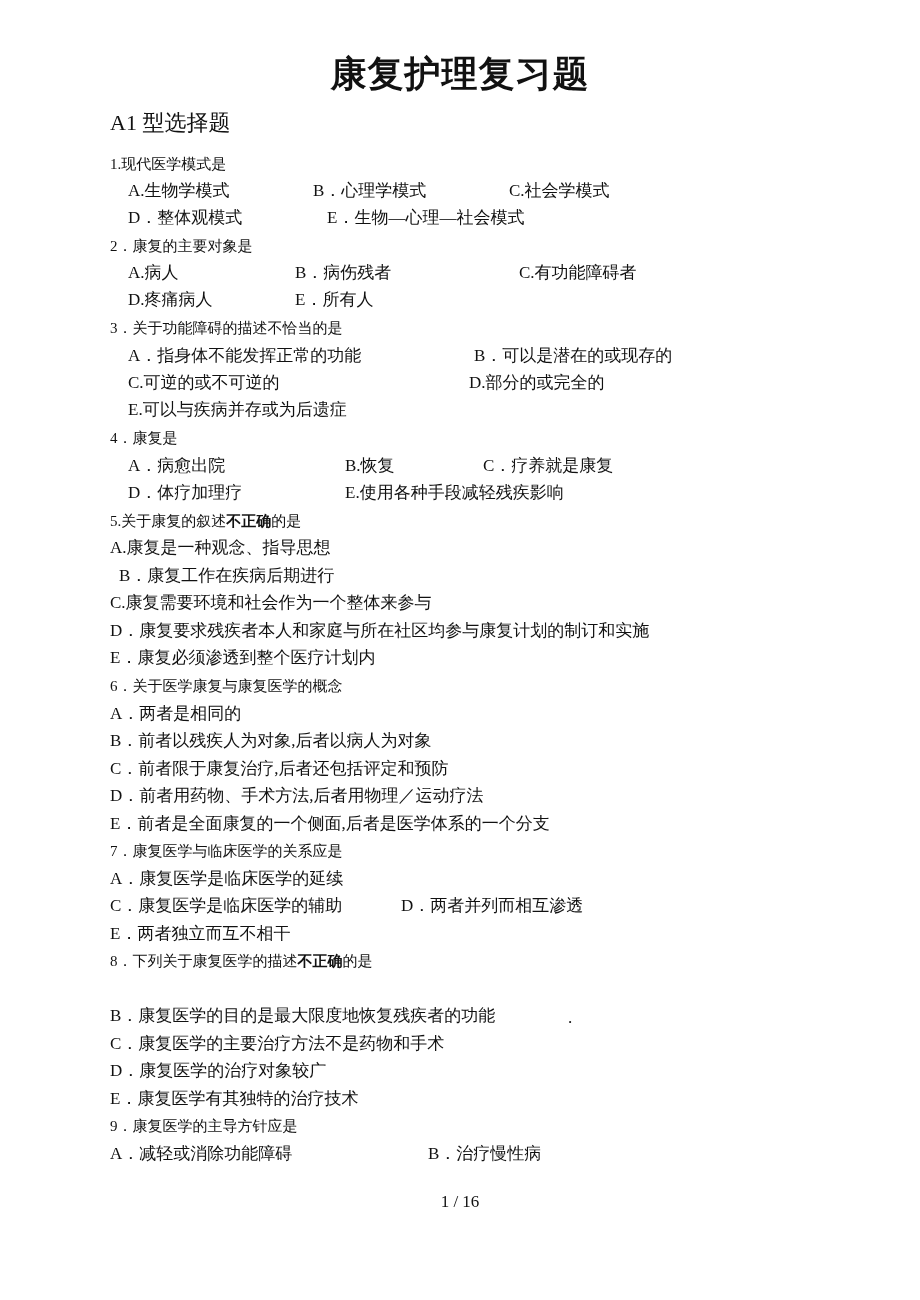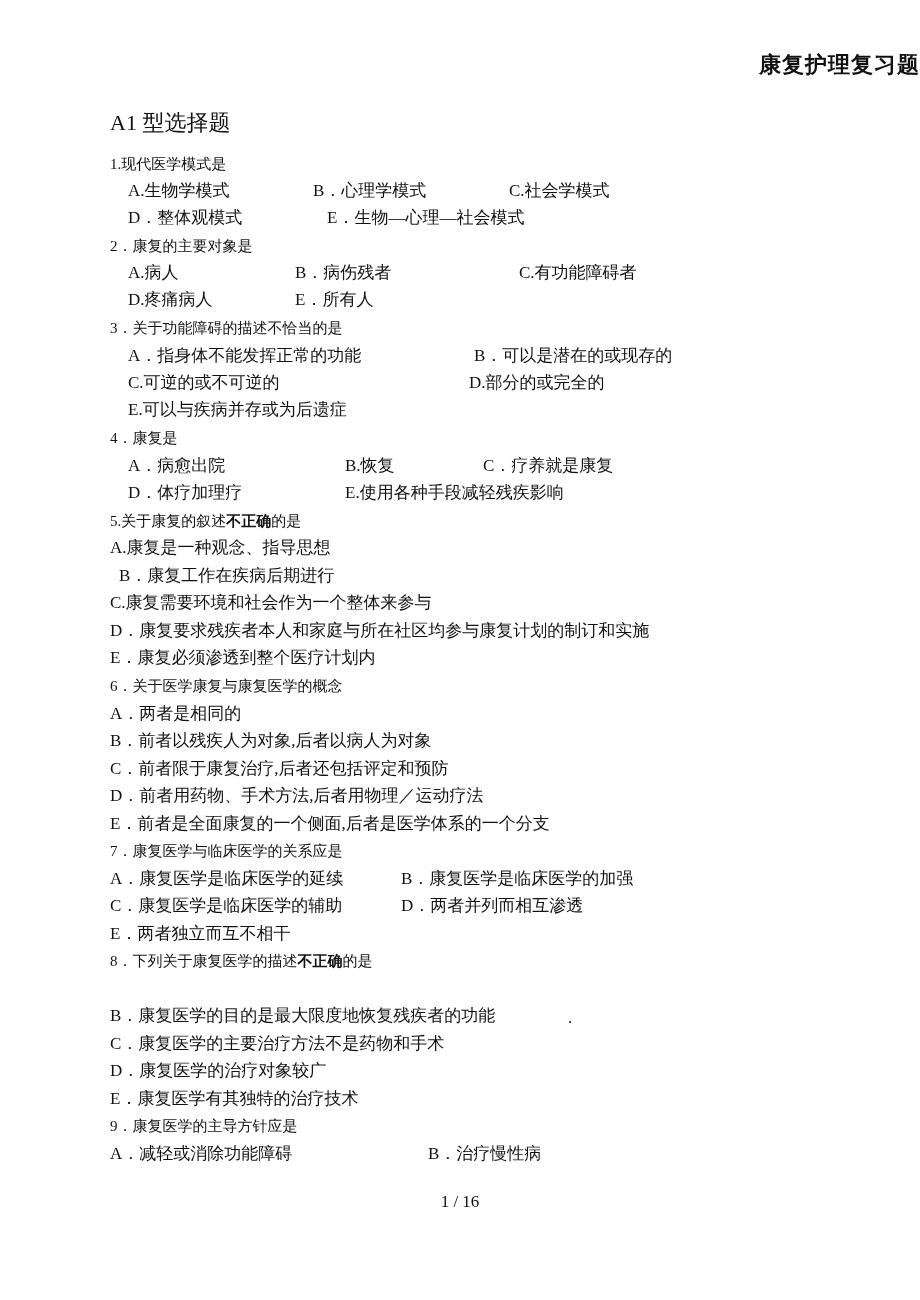--- a/index.html
+++ b/index.html
@@ -1,20 +1,20 @@
 <!DOCTYPE html>
 <html><head>
 <meta charset="utf-8">
 <style>
   html, body { margin:0; padding:0; background:#ffffff; }
   body { width:920px; height:1300px; position:relative; overflow:hidden;
          font-family: "Liberation Serif", "DejaVu Serif", serif; color:#111; }
   .page { position:absolute; left:0; top:0; width:920px; height:1300px; }
-  .title { position:absolute; left:0; width:920px; top:50px; text-align:right;
-           font-size:22px; font-weight:bold; letter-spacing:1px; }
+  .title { position:absolute; left:0; width:920px; top:50px; text-align:center;
+           font-size:36px; font-weight:bold; letter-spacing:1px; }
   .section { position:absolute; left:110px; top:108px; font-size:22px; font-weight:normal; }
   .line { position:absolute; font-size:15px; white-space:nowrap; line-height:22px; }
   .opt { position:absolute; font-size:17px; white-space:nowrap; line-height:22px; }
   .strong { font-weight:bold; }
   .footer { position:absolute; left:0; width:920px; top:1192px; text-align:center; font-size:17px; }
   .dot { position:absolute; left:568px; top:1008px; font-size:17px; }
 </style>
 </head>
 <body>
 
@@ -59,21 +59,20 @@
 
   <div class="line" style="left:110px;top:675px">6．关于医学康复与康复医学的概念</div>
   <div class="opt" style="left:110px;top:703px">A．两者是相同的</div>
   <div class="opt" style="left:110px;top:758px">C．前者限于康复治疗,后者还包括评定和预防</div>
   <div class="opt" style="left:110px;top:730px">B．前者以残疾人为对象,后者以病人为对象</div>
   <div class="opt" style="left:110px;top:785px">D．前者用药物、手术方法,后者用物理／运动疗法</div>
   <div class="opt" style="left:110px;top:813px">E．前者是全面康复的一个侧面,后者是医学体系的一个分支</div>
 
   <div class="line" style="left:110px;top:840px">7．康复医学与临床医学的关系应是</div>
   <div class="opt" style="left:110px;top:868px">A．康复医学是临床医学的延续</div>
-  <div class="opt" style="left:401px;top:868px">B．康复医学是临床医学的加强</div>
   <div class="opt" style="left:110px;top:895px">C．康复医学是临床医学的辅助</div>
   <div class="opt" style="left:401px;top:895px">D．两者并列而相互渗透</div>
   <div class="opt" style="left:110px;top:923px">E．两者独立而互不相干</div>
 
   <div class="line" style="left:110px;top:950px"><span>8．下列关于康复医学的描述</span><span class="strong">不正确</span><span>的是</span></div>
   <div class="opt" style="left:110px;top:1005px">B．康复医学的目的是最大限度地恢复残疾者的功能</div>
   <div class="dot">.</div>
   <div class="opt" style="left:110px;top:1033px">C．康复医学的主要治疗方法不是药物和手术</div>
   <div class="opt" style="left:110px;top:1060px">D．康复医学的治疗对象较广</div>
   <div class="opt" style="left:110px;top:1088px">E．康复医学有其独特的治疗技术</div>

